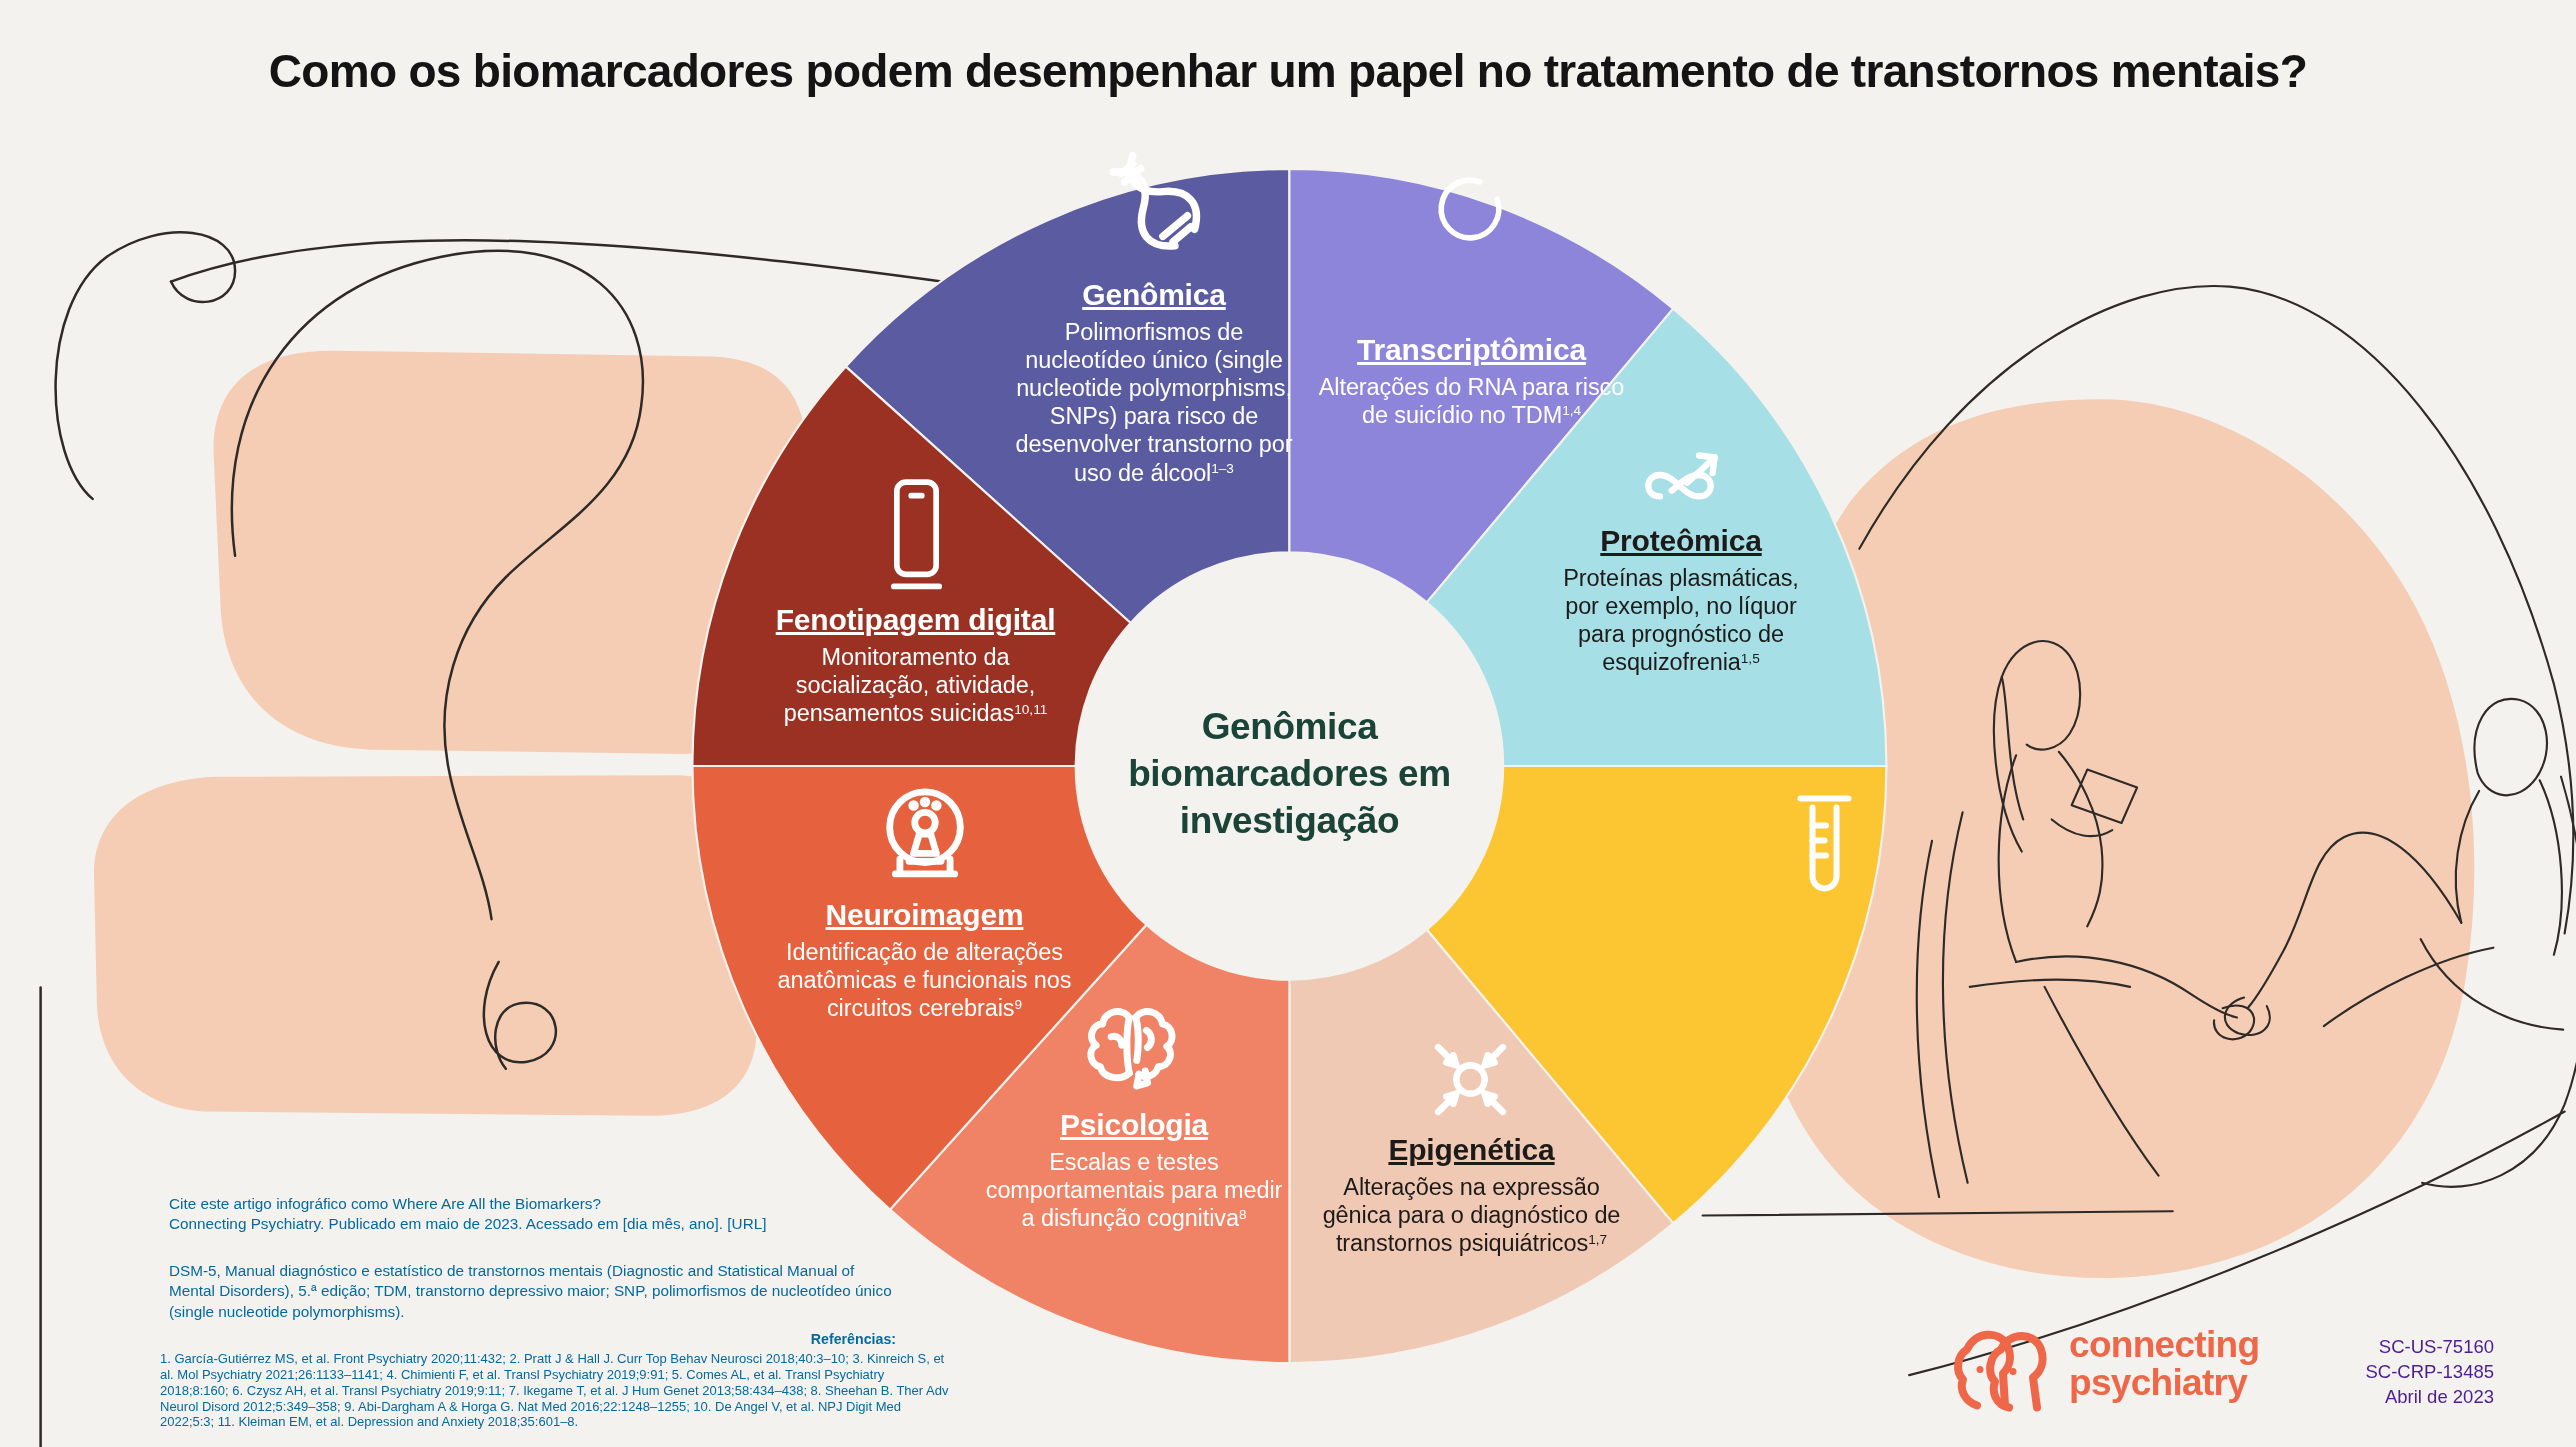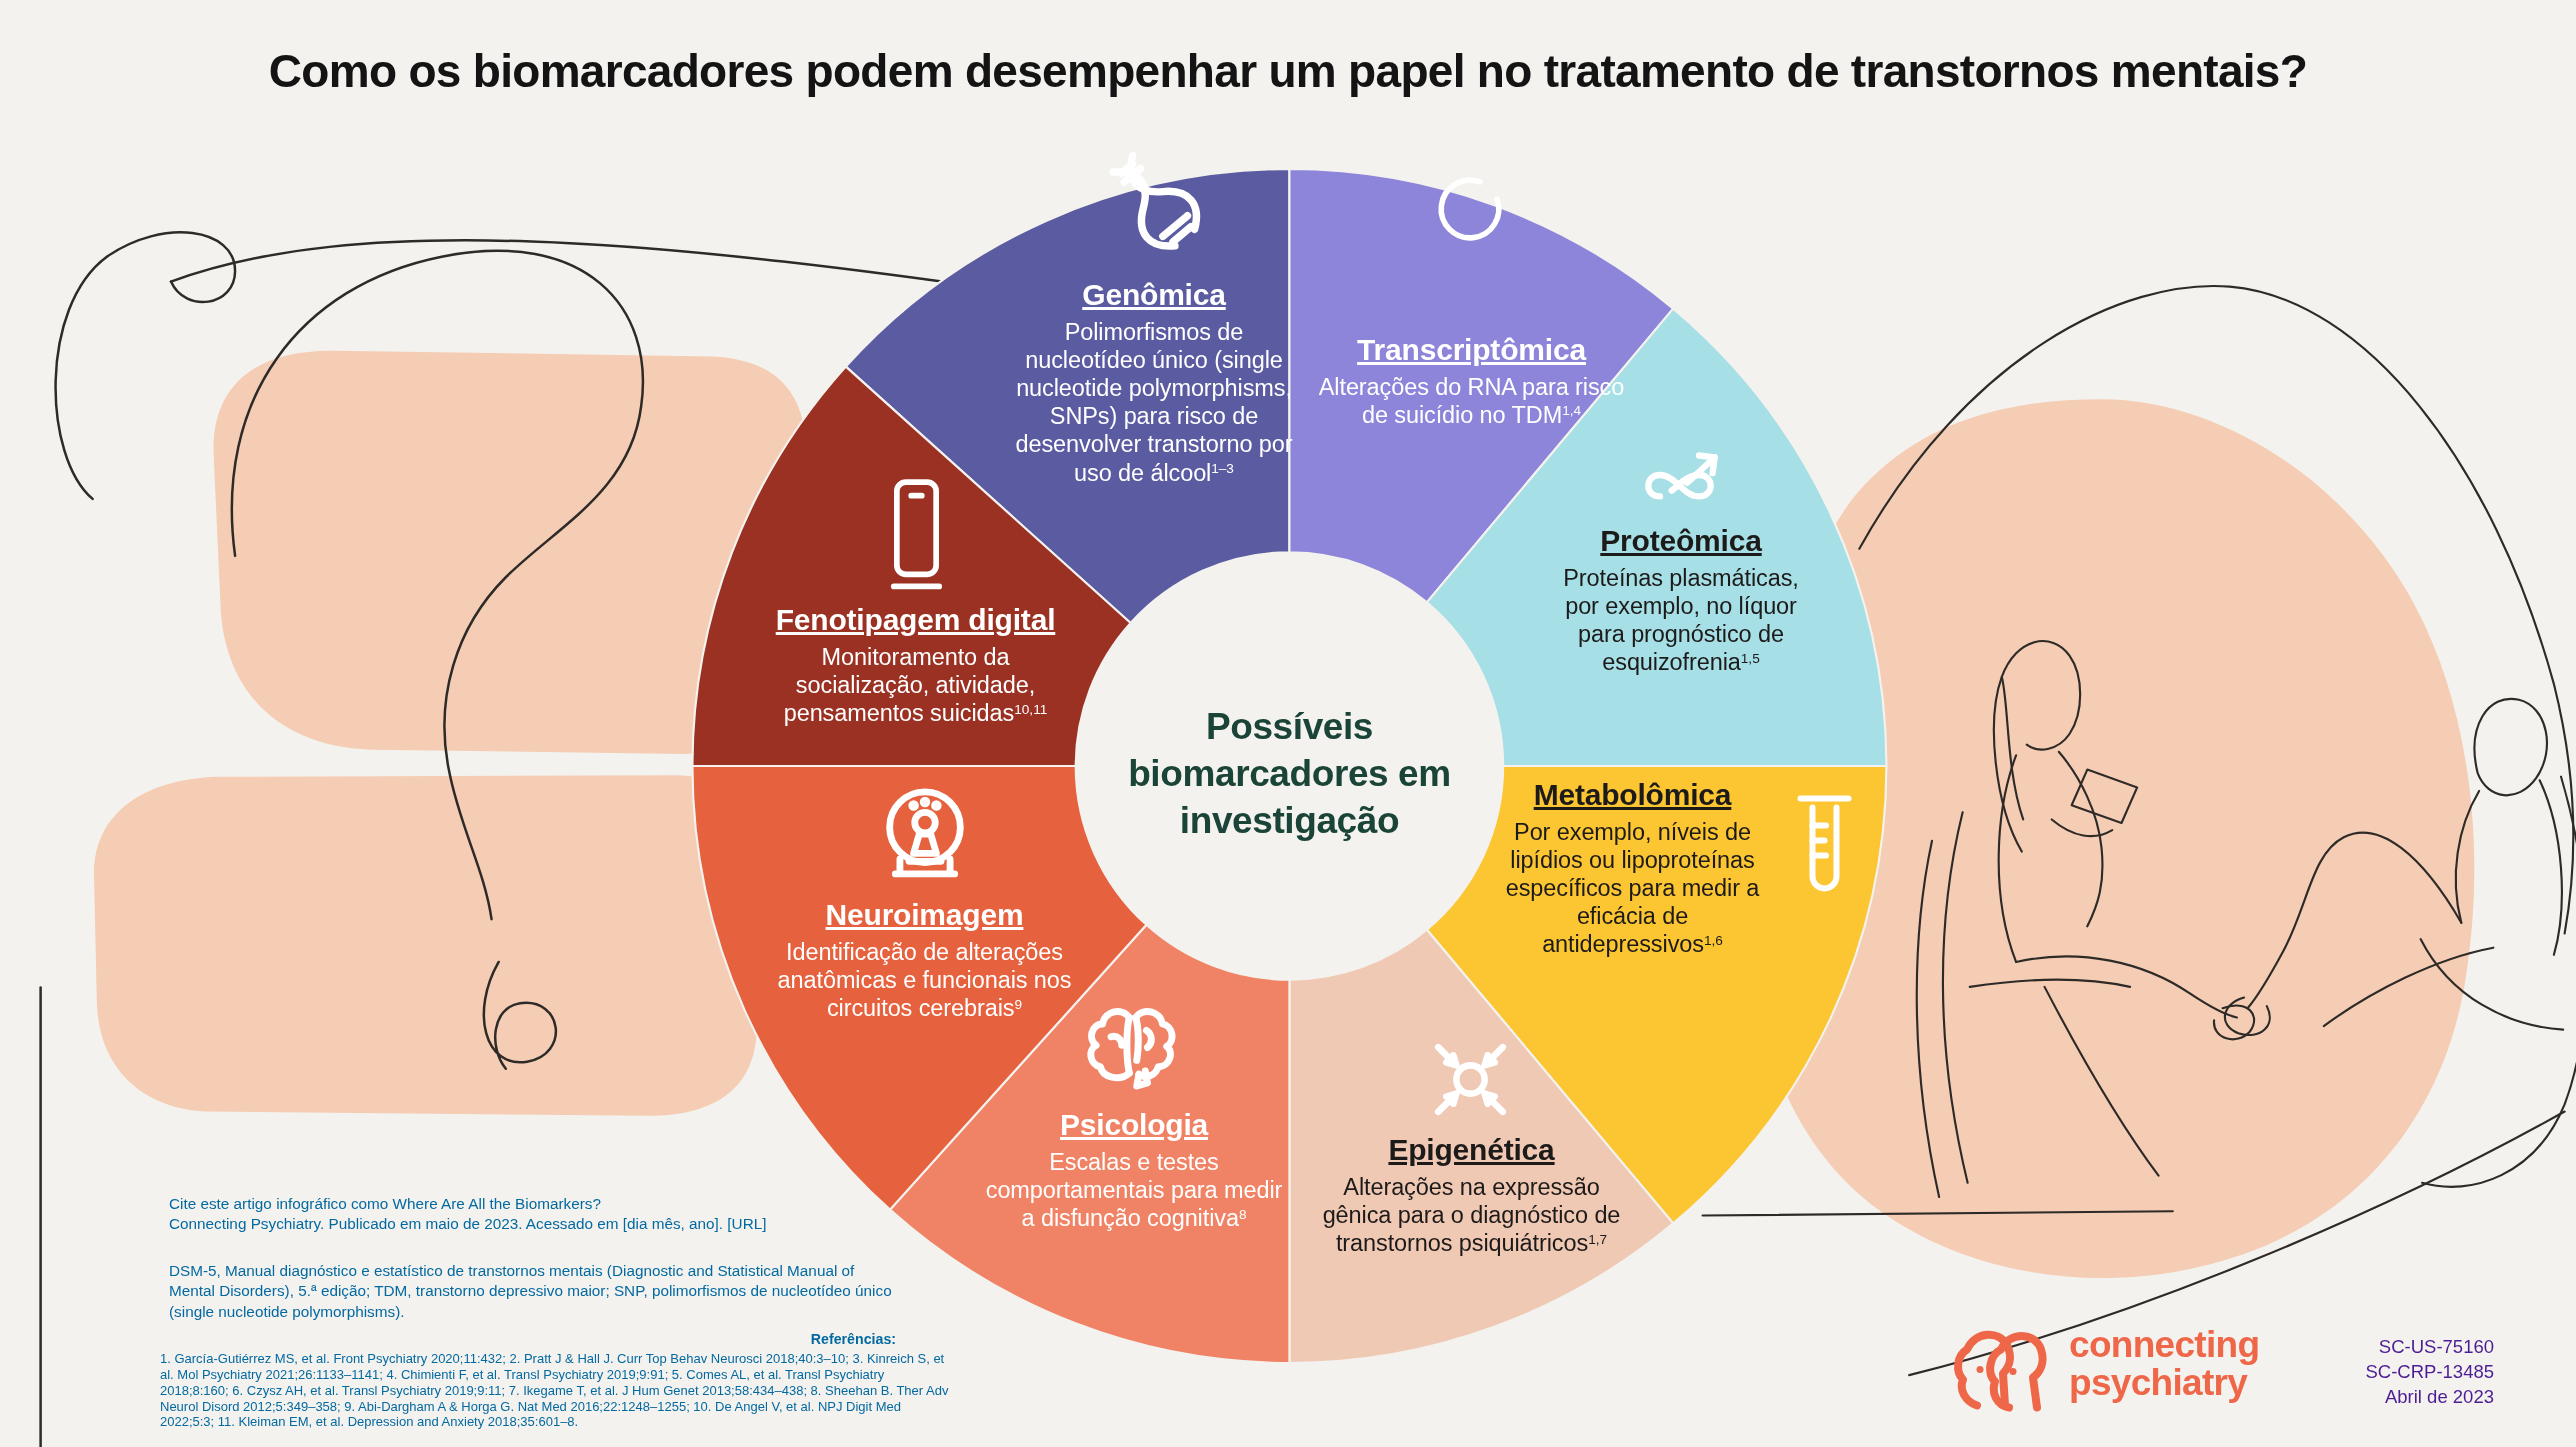--- a/index.html
+++ b/index.html
@@ -179,24 +179,20 @@
   <div class="seg-block light-text" style="left:1311px;top:333px;width:321px;">
     <div class="seg-title">Transcriptômica</div>
     <div class="seg-body"><span>Alterações do RNA para risco de suicídio no TDM</span><sup>1,4</sup></div>
   </div>
 
   <div class="seg-block dark-text" style="left:1549px;top:524px;width:264px;">
     <div class="seg-title">Proteômica</div>
     <div class="seg-body"><span>Proteínas plasmáticas, por exemplo, no líquor para prognóstico de esquizofrenia</span><sup>1,5</sup></div>
   </div>
 
-  <div class="seg-block dark-text" style="left:1490px;top:778px;width:285px;">
-    <div class="seg-title">Metabolômica</div>
-    <div class="seg-body"><span>Por exemplo, níveis de lipídios ou lipoproteínas específicos para medir a eficácia de antidepressivos</span><sup>1,6</sup></div>
-  </div>
 
   <div class="seg-block dark-text" style="left:1311px;top:1133px;width:321px;">
     <div class="seg-title">Epigenética</div>
     <div class="seg-body"><span>Alterações na expressão gênica para o diagnóstico de transtornos psiquiátricos</span><sup>1,7</sup></div>
   </div>
 
   <div class="seg-block light-text" style="left:981px;top:1108px;width:306px;">
     <div class="seg-title">Psicologia</div>
     <div class="seg-body"><span>Escalas e testes comportamentais para medir a disfunção cognitiva</span><sup>8</sup></div>
   </div>
@@ -204,21 +200,21 @@
   <div class="seg-block light-text" style="left:775px;top:898px;width:299px;">
     <div class="seg-title">Neuroimagem</div>
     <div class="seg-body"><span>Identificação de alterações anatômicas e funcionais nos circuitos cerebrais</span><sup>9</sup></div>
   </div>
 
   <div class="seg-block light-text" style="left:773px;top:603px;width:285px;">
     <div class="seg-title">Fenotipagem digital</div>
     <div class="seg-body"><span>Monitoramento da socialização, atividade, pensamentos suicidas</span><sup>10,11</sup></div>
   </div>
 
-  <div class="center-label">Possíveis biomarcadores em investigação</div>
+  <div class="center-label">Genômica biomarcadores em investigação</div>
 
   <div class="foot foot-cite">
     <div>Cite este artigo infográfico como Where Are All the Biomarkers?</div>
     <div>Connecting Psychiatry. Publicado em maio de 2023. Acessado em [dia mês, ano]. [URL]</div>
   </div>
   <div class="foot foot-abbr">DSM-5, Manual diagnóstico e estatístico de transtornos mentais (Diagnostic and Statistical Manual of Mental Disorders), 5.ª edição; TDM, transtorno depressivo maior; SNP, polimorfismos de nucleotídeo único (single nucleotide polymorphisms).</div>
   <div class="foot foot-refhead">Referências:</div>
   <div class="foot foot-refs">1. García-Gutiérrez MS, et al. Front Psychiatry 2020;11:432; 2. Pratt J &amp; Hall J. Curr Top Behav Neurosci 2018;40:3–10; 3. Kinreich S, et al. Mol Psychiatry 2021;26:1133–1141; 4. Chimienti F, et al. Transl Psychiatry 2019;9:91; 5. Comes AL, et al. Transl Psychiatry 2018;8:160; 6. Czysz AH, et al. Transl Psychiatry 2019;9:11; 7. Ikegame T, et al. J Hum Genet 2013;58:434–438; 8. Sheehan B. Ther Adv Neurol Disord 2012;5:349–358; 9. Abi-Dargham A &amp; Horga G. Nat Med 2016;22:1248–1255; 10. De Angel V, et al. NPJ Digit Med 2022;5:3; 11. Kleiman EM, et al. Depression and Anxiety 2018;35:601–8.</div>
 
   <svg class="icon" style="left:1947px;top:1316px;" width="110" height="103" viewBox="0 0 110 100" stroke="#ee6749" stroke-width="8" fill="none" stroke-linecap="round" stroke-linejoin="round">

